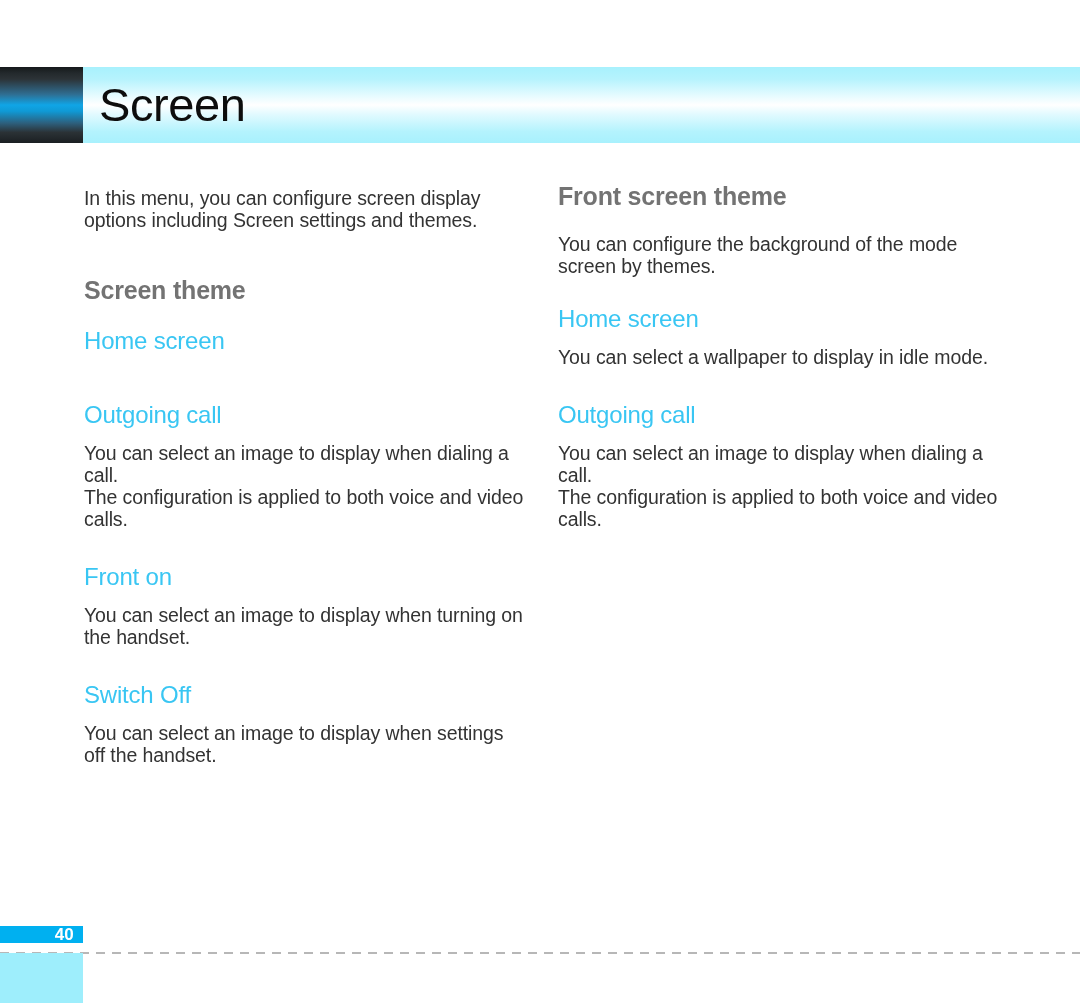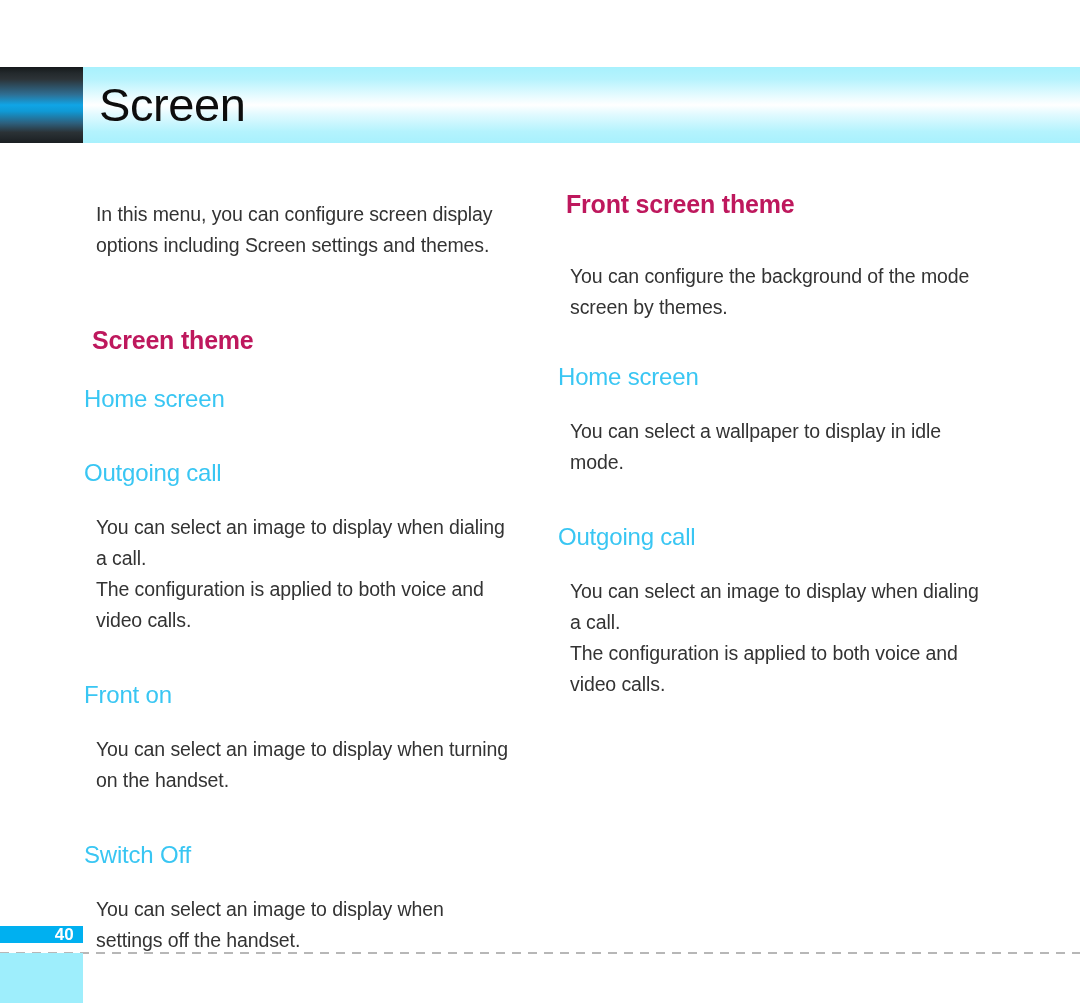--- a/index.html
+++ b/index.html
@@ -80,30 +80,30 @@
     position: absolute;
     top: 0;
   }
   .column-left  { left: 84px;  width: 440px; }
   .column-right { left: 558px; width: 442px; }
 
   
   .intro-text,
   .body-text {
     font-size: 19.5px;
-    line-height: 31px;
+    line-height: 22px;
     color: #333333;
-    margin: 12px;
+    margin: 0;
     letter-spacing: -0.1px;
   }
   .section-title {
     font-size: 25px;
     font-weight: bold;
-    color: #be185d;
-    margin: 8px;
+    color: #737373;
+    margin: 0;
     letter-spacing: -0.2px;
   }
   .sub-title {
     font-size: 24px;
     font-weight: 400;
     color: #39c6f3;
     margin: 0;
     letter-spacing: -0.2px;
   }
 

